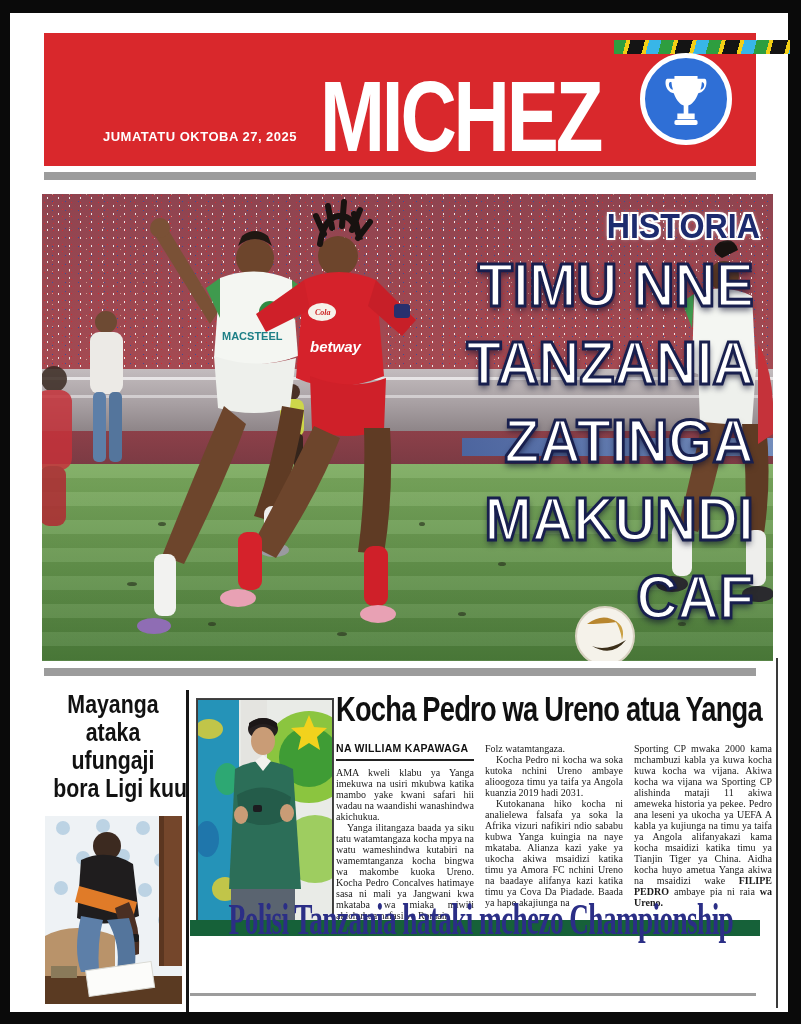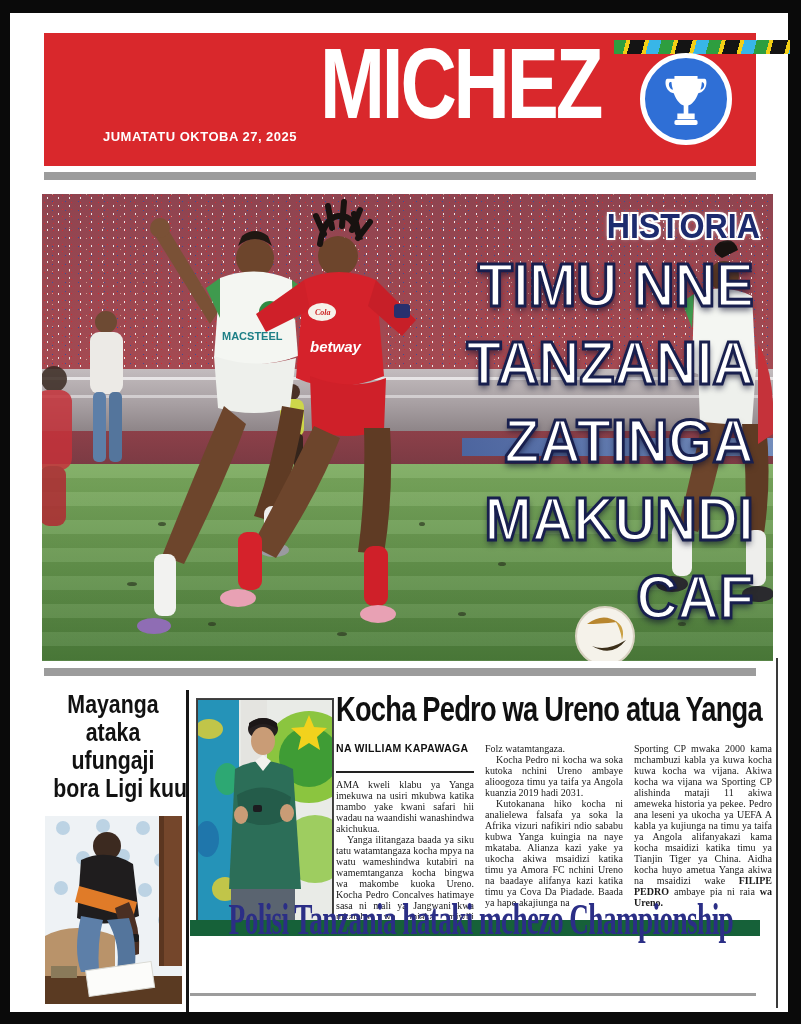--- a/index.html
+++ b/index.html
@@ -10,21 +10,21 @@
   
   .banner{position:absolute;left:34px;top:20px;width:712px;height:133px;background:#d9282c;}
   .flagstrip{position:absolute;left:570px;top:7px;width:176px;height:14px;
     background:repeating-linear-gradient(105deg,#2e9e3f 0 12px,#f2cf15 12px 16px,#141414 16px 30px,#f2cf15 30px 34px,#38b6e8 34px 46px);}
   .logobox{position:absolute;left:33px;top:52px;width:232px;height:35px;background:#ffffff;
     display:flex;align-items:center;justify-content:center;white-space:nowrap;}
   .logobox span{font-family:"Liberation Serif",serif;font-weight:700;font-size:31px;letter-spacing:-1px;line-height:1;}
   .logo-black{color:#151515;}
   .logo-red{color:#cf1a1f;}
   .dateline{position:absolute;left:59px;top:96px;color:#ffffff;font-weight:700;font-size:13px;letter-spacing:.5px;}
-  .michezo{position:absolute;left:276px;top:0;height:133px;display:flex;align-items:flex-start;}
+  .michezo{position:absolute;left:276px;top:0;height:133px;display:flex;align-items:flex-end;}
   .michezo span{display:inline-block;font-size:100px;font-weight:800;color:#ffffff;
     letter-spacing:-4px;transform:scaleX(.78);transform-origin:left center;line-height:1;}
   .trophy-circle{position:absolute;left:596px;top:20px;width:92px;height:92px;border-radius:50%;
     background:#2f6fd6;border:5px solid #ffffff;box-sizing:border-box;display:flex;align-items:center;justify-content:center;}
   .bar-gray{position:absolute;background:#9c9c9c;}
 
   
   .photo{position:absolute;left:32px;top:181px;width:731px;height:467px;overflow:hidden;background:#9a4a52;}
   .crowd{position:absolute;left:0;top:0;width:731px;height:175px;
     background:
@@ -62,21 +62,21 @@
   .vdiv{position:absolute;left:176px;top:677px;width:3px;height:322px;background:#151515;}
   .coach-photo{position:absolute;left:186px;top:685px;width:136px;height:224px;border:1px solid #444;box-sizing:content-box;}
 
   .art-head{position:absolute;left:326px;top:676px;white-space:nowrap;}
   .art-head span{display:inline-block;font-size:35px;font-weight:800;color:#101010;letter-spacing:-1px;
     transform:scaleX(.78);transform-origin:left center;}
   .columns{position:absolute;left:326px;top:730px;width:438px;height:176px;display:flex;gap:11px;overflow:hidden;
     font-family:"Liberation Serif",serif;font-size:10px;line-height:1.1;color:#1a1a1a;}
   .col{width:138px;text-align:justify;}
   .byline{font-family:"Liberation Sans",sans-serif;font-weight:700;font-size:10.5px;letter-spacing:.3px;
-    border-bottom:2px solid #222;padding-bottom:16px;margin-bottom:6px;color:#111;}
+    border-bottom:2px solid #222;padding-bottom:4px;margin-bottom:6px;color:#111;}
   .col p{margin:0;}
   .col p.ind{text-indent:11px;}
 
   .green-bar{position:absolute;left:180px;top:907px;width:570px;height:16px;background:#166139;}
   .polisi{position:absolute;left:180px;top:879px;width:582px;height:54px;display:flex;align-items:center;justify-content:center;white-space:nowrap;font-family:Liberation Serif, serif;}
   .polisi span{display:inline-block;font-size:44px;font-weight:800;color:#2b2e86;letter-spacing:-1px;
     transform:scaleX(.62);transform-origin:center;}
   .rule{position:absolute;left:180px;top:980px;width:566px;height:3px;background:#9c9c9c;}
   .vline-right{position:absolute;left:766px;top:645px;width:2px;height:350px;background:#3a3a3a;}
 </style>

